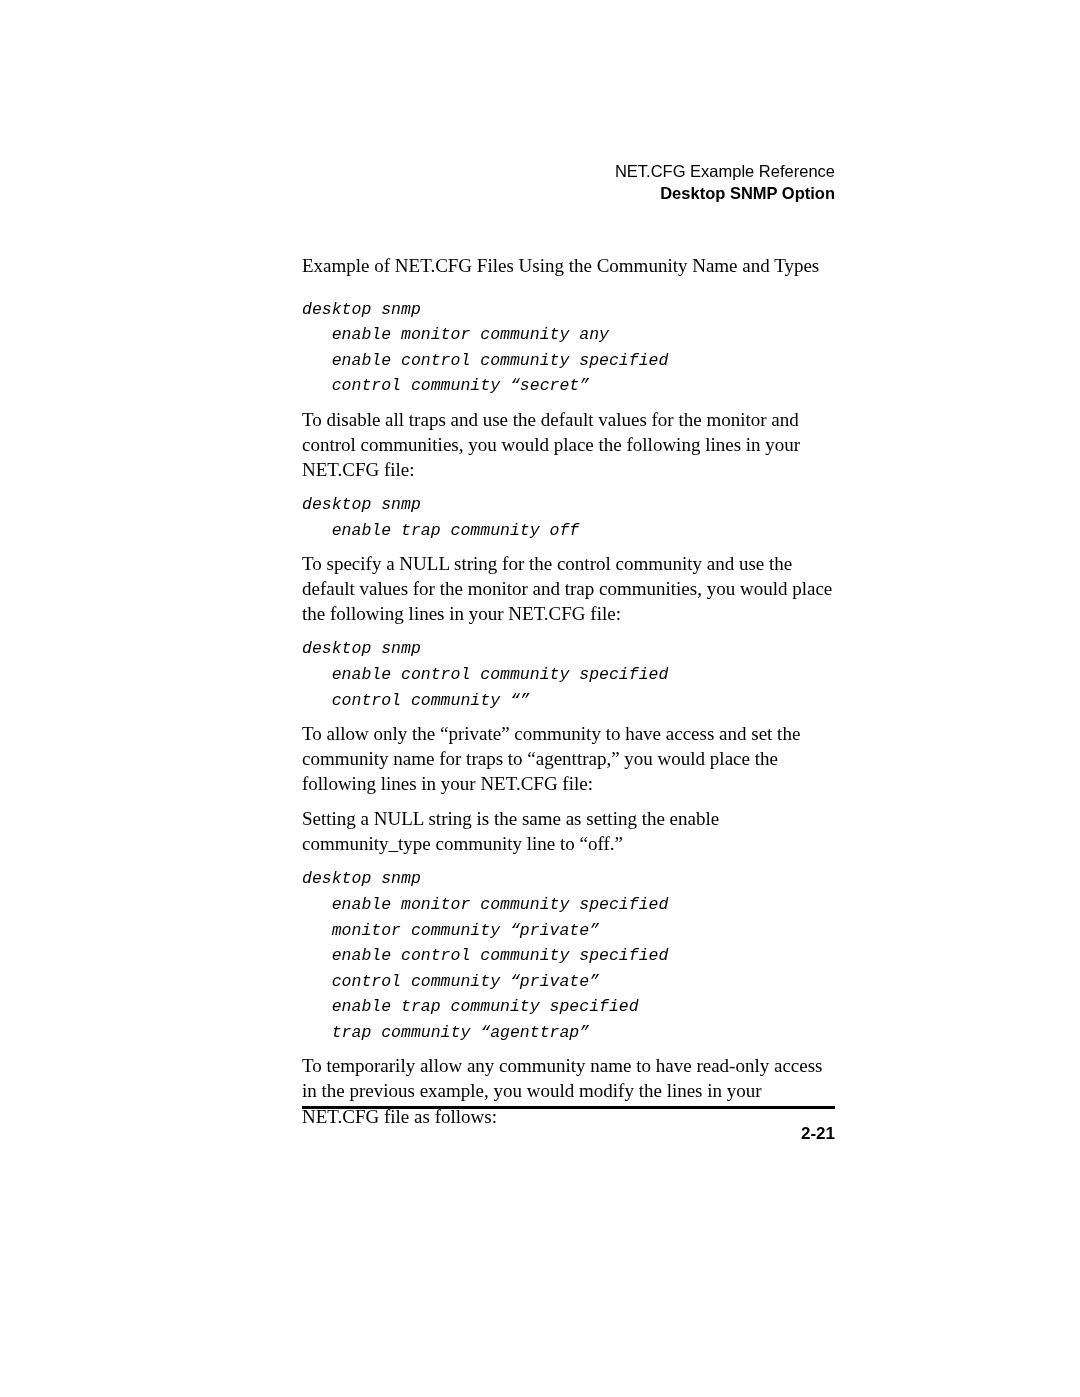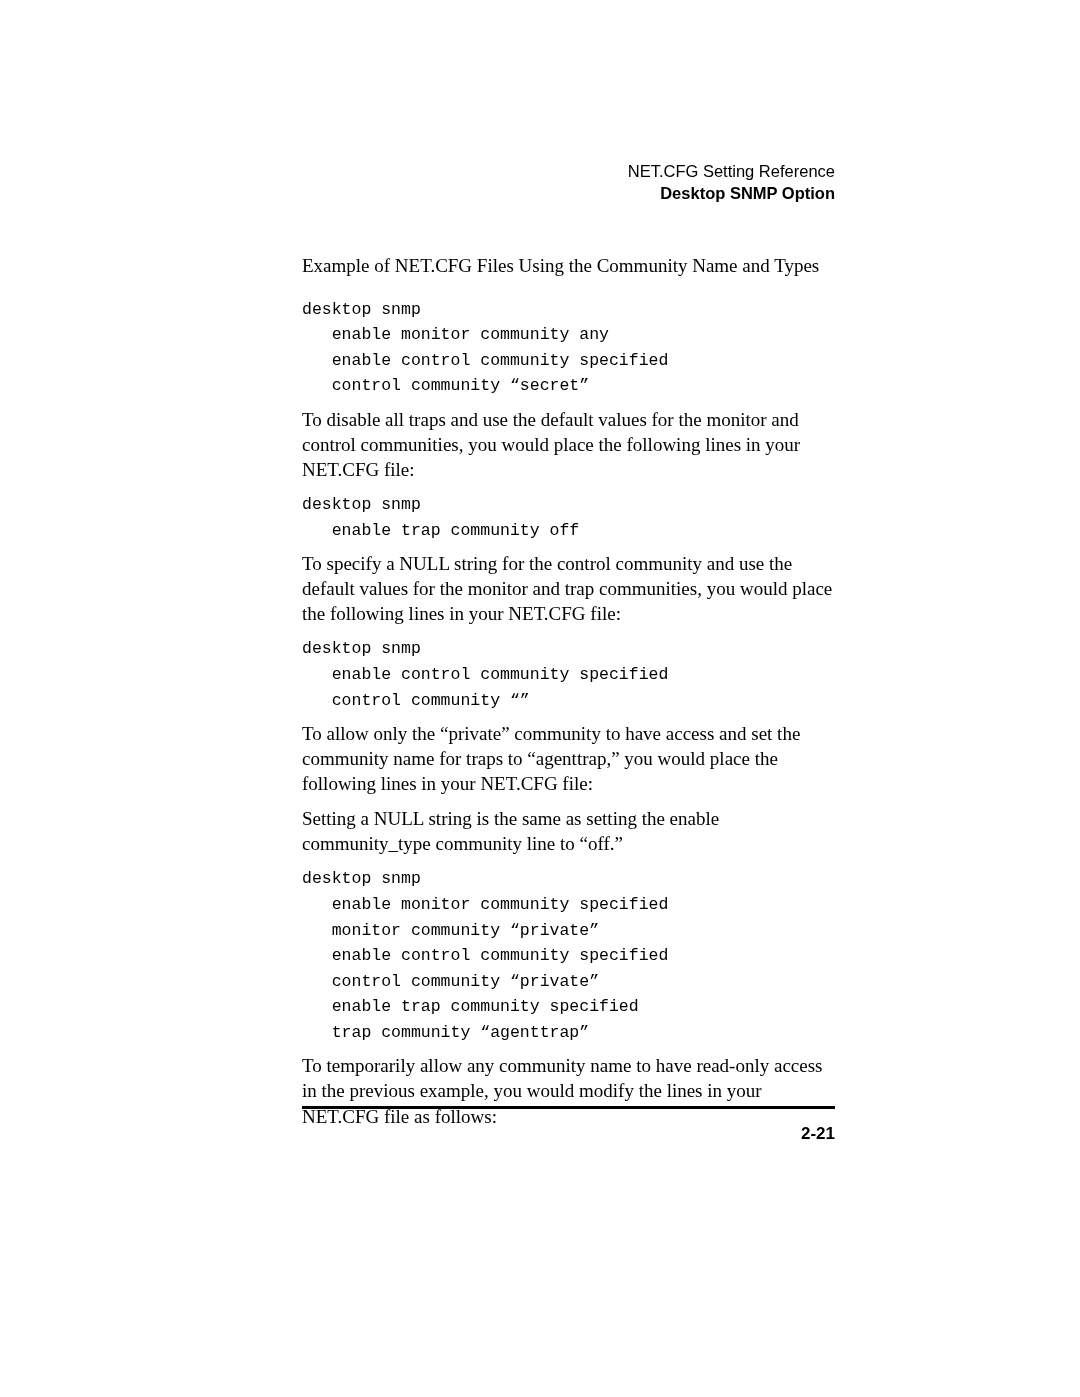--- a/index.html
+++ b/index.html
@@ -39,20 +39,21 @@
     line-height: 1.32;
     margin-bottom: 10px;
   }
   .code-block {
     font-family: "Courier New", Courier, monospace;
     font-size: 16.5px;
     line-height: 1.55;
     white-space: pre;
     margin-top: 0;
     margin-bottom: 8px;
+    font-style: italic;
   }
   .footer-rule {
     position: absolute;
     left: 302px;
     right: 245px;
     top: 1106px;
     border-top: 3px solid #000;
   }
   .page-number {
     position: absolute;
@@ -63,21 +64,21 @@
     font-size: 17px;
     text-align: center;
   }
 </style>
 </head>
 <body>
 
 <div class="page">
 
   <div class="header-block">
-    <div>NET.CFG Setting Reference</div>
+    <div>NET.CFG Example Reference</div>
     <div class="header-sub">Desktop SNMP Option</div>
   </div>
 
   <div class="section-heading">Example of NET.CFG Files Using the Community Name and Types</div>
 
   <div class="code-block">desktop snmp
    enable monitor community any
    enable control community specified
    control community “secret”</div>
 

